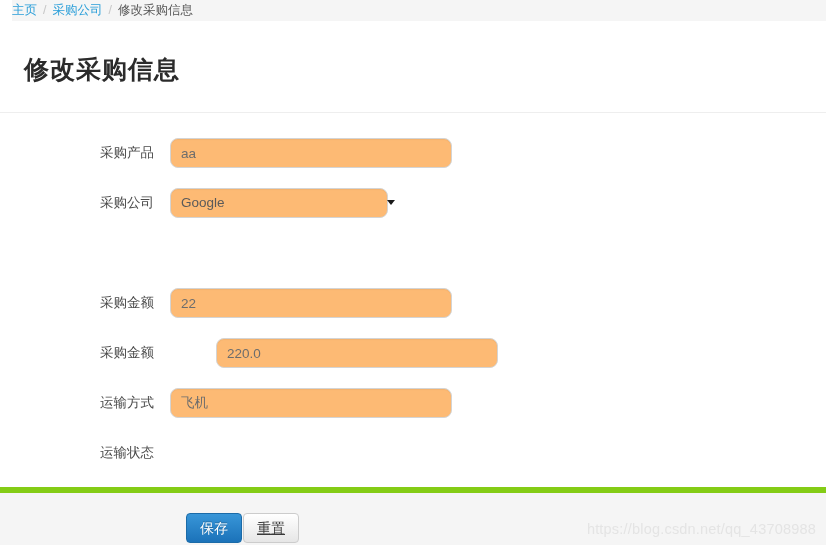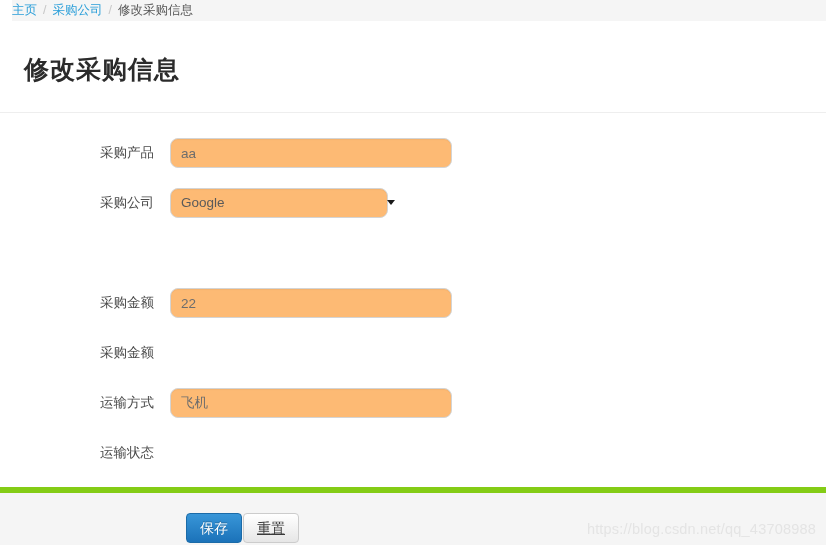--- a/index.html
+++ b/index.html
@@ -230,20 +230,21 @@
     </div>
 
 
     <div class="form-row r3">
       <label class="field-label">采购金额</label>
       <input class="field-control text-input" type="text" value="22" style="">
     </div>
 
     <div class="form-row r4">
       <label class="field-label">采购金额</label>
+      <input class="field-control text-input" type="text" value="220.0" style="">
     </div>
 
     <div class="form-row r5">
       <label class="field-label">运输方式</label>
       <input class="field-control text-input" type="text" value="飞机" style="">
     </div>
 
     <div class="form-row r6">
       <label class="field-label">运输状态</label>
     </div>

